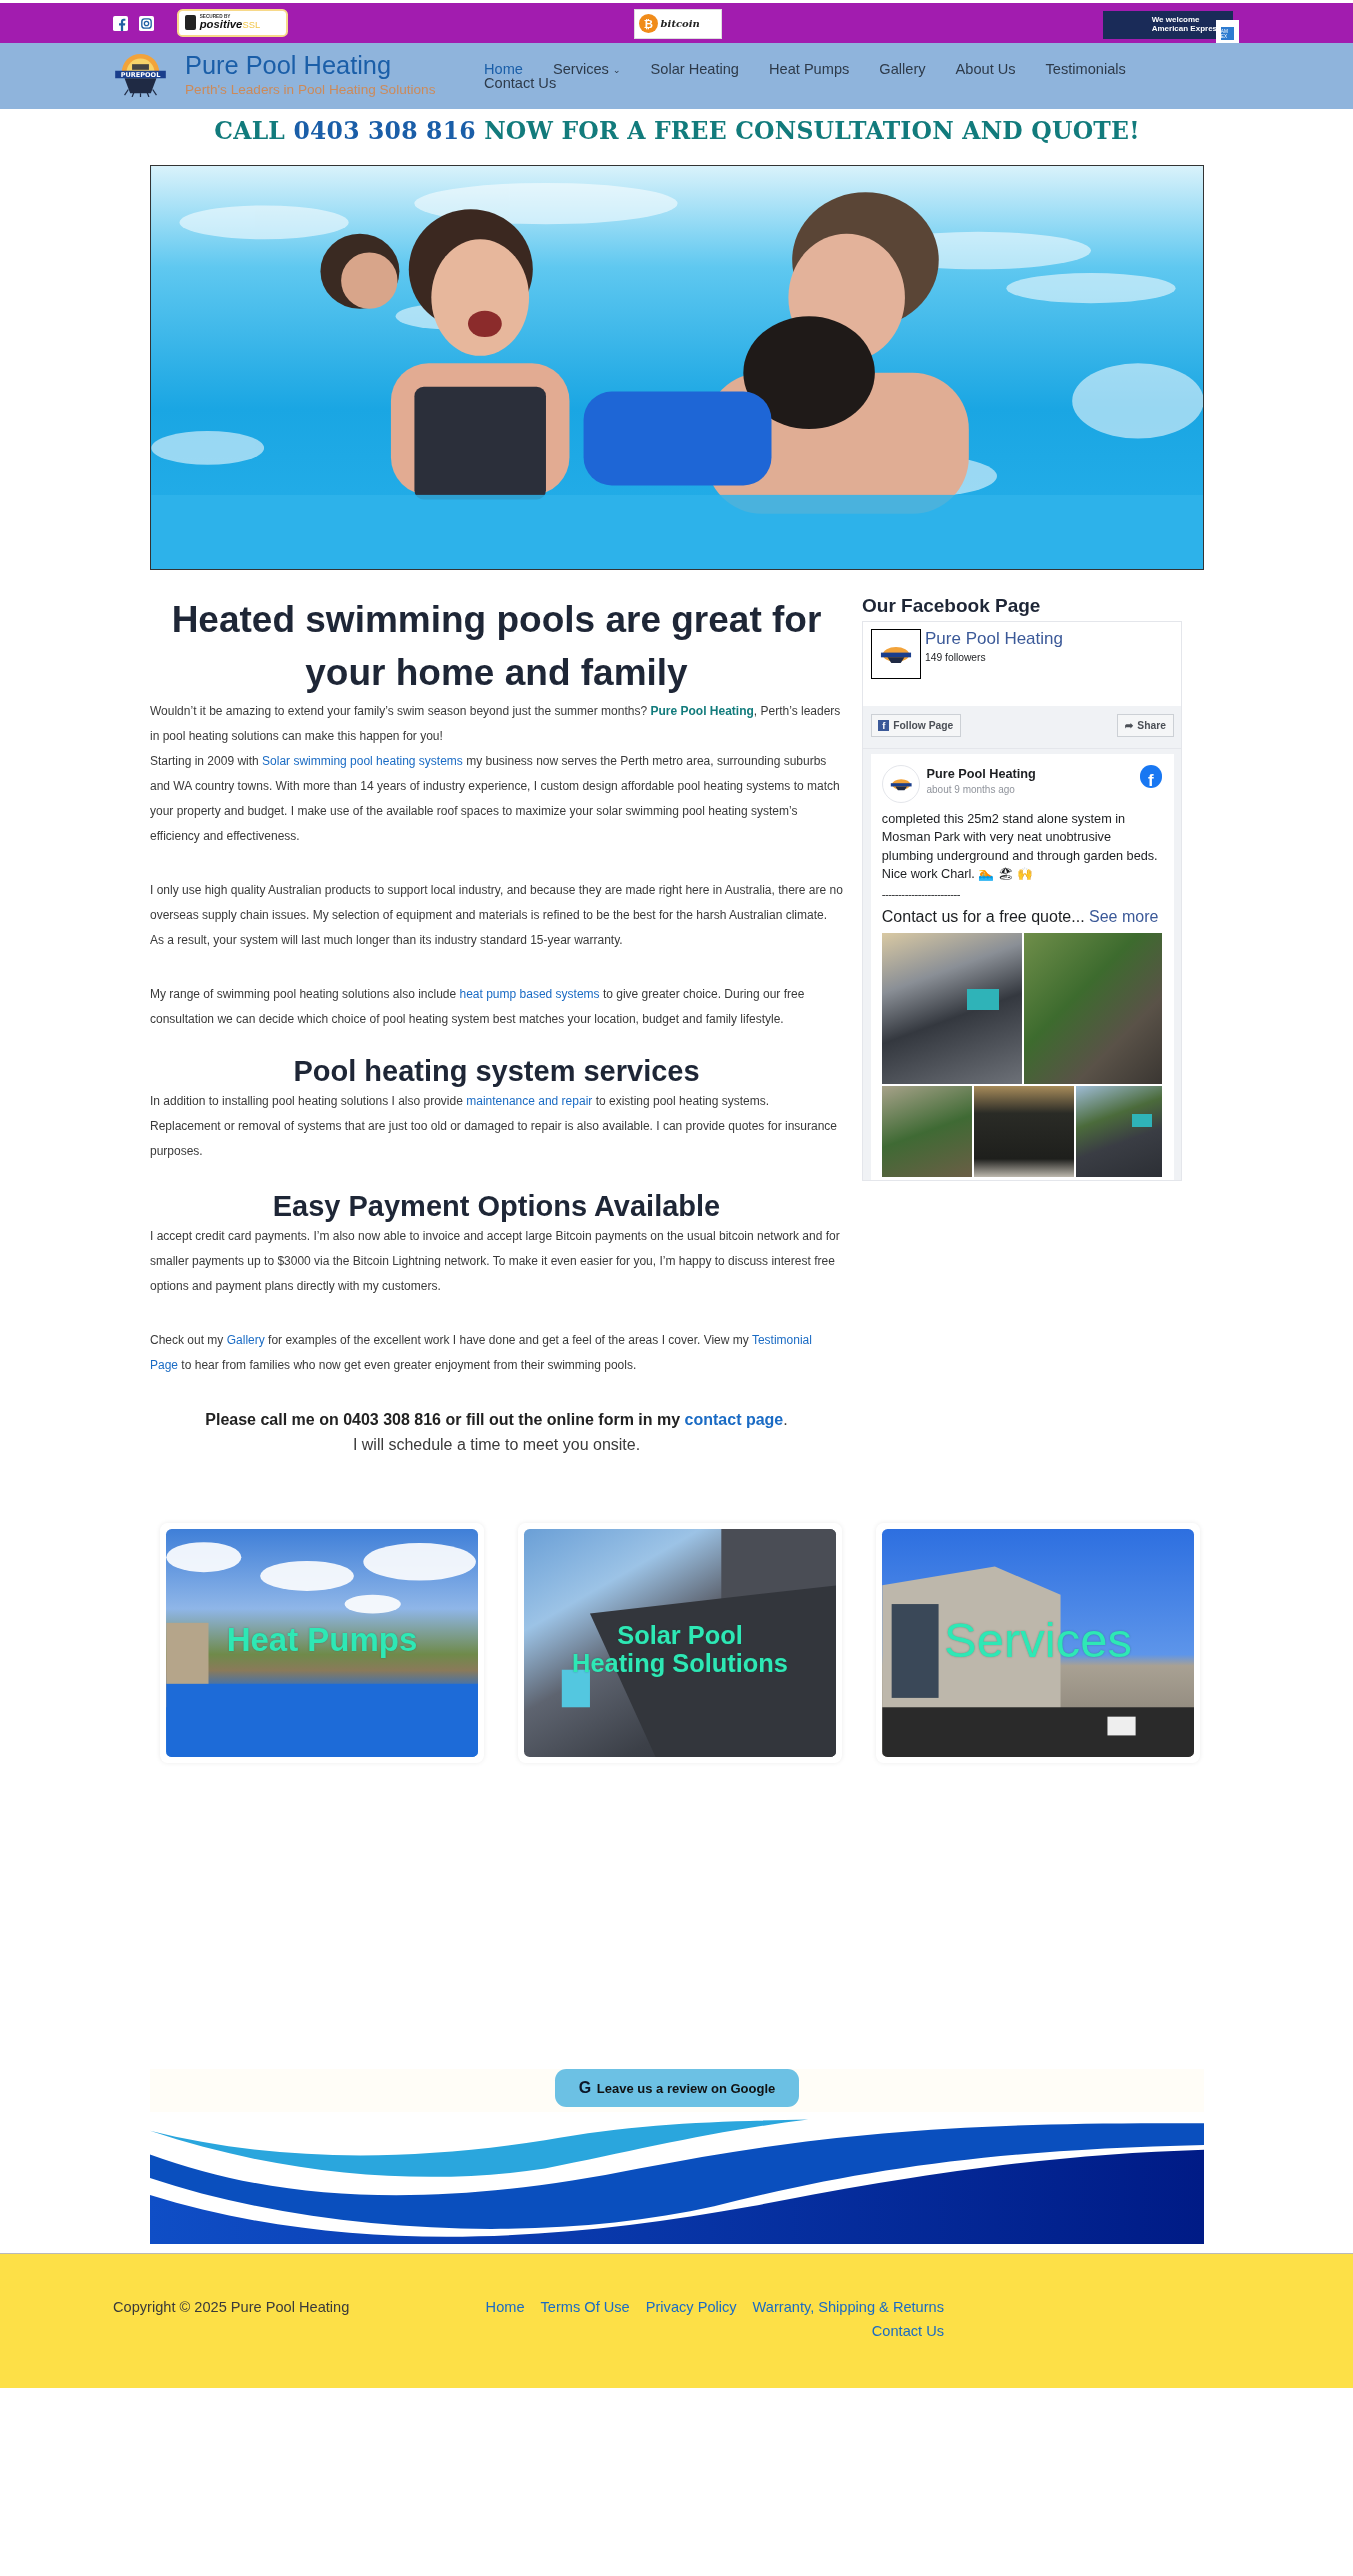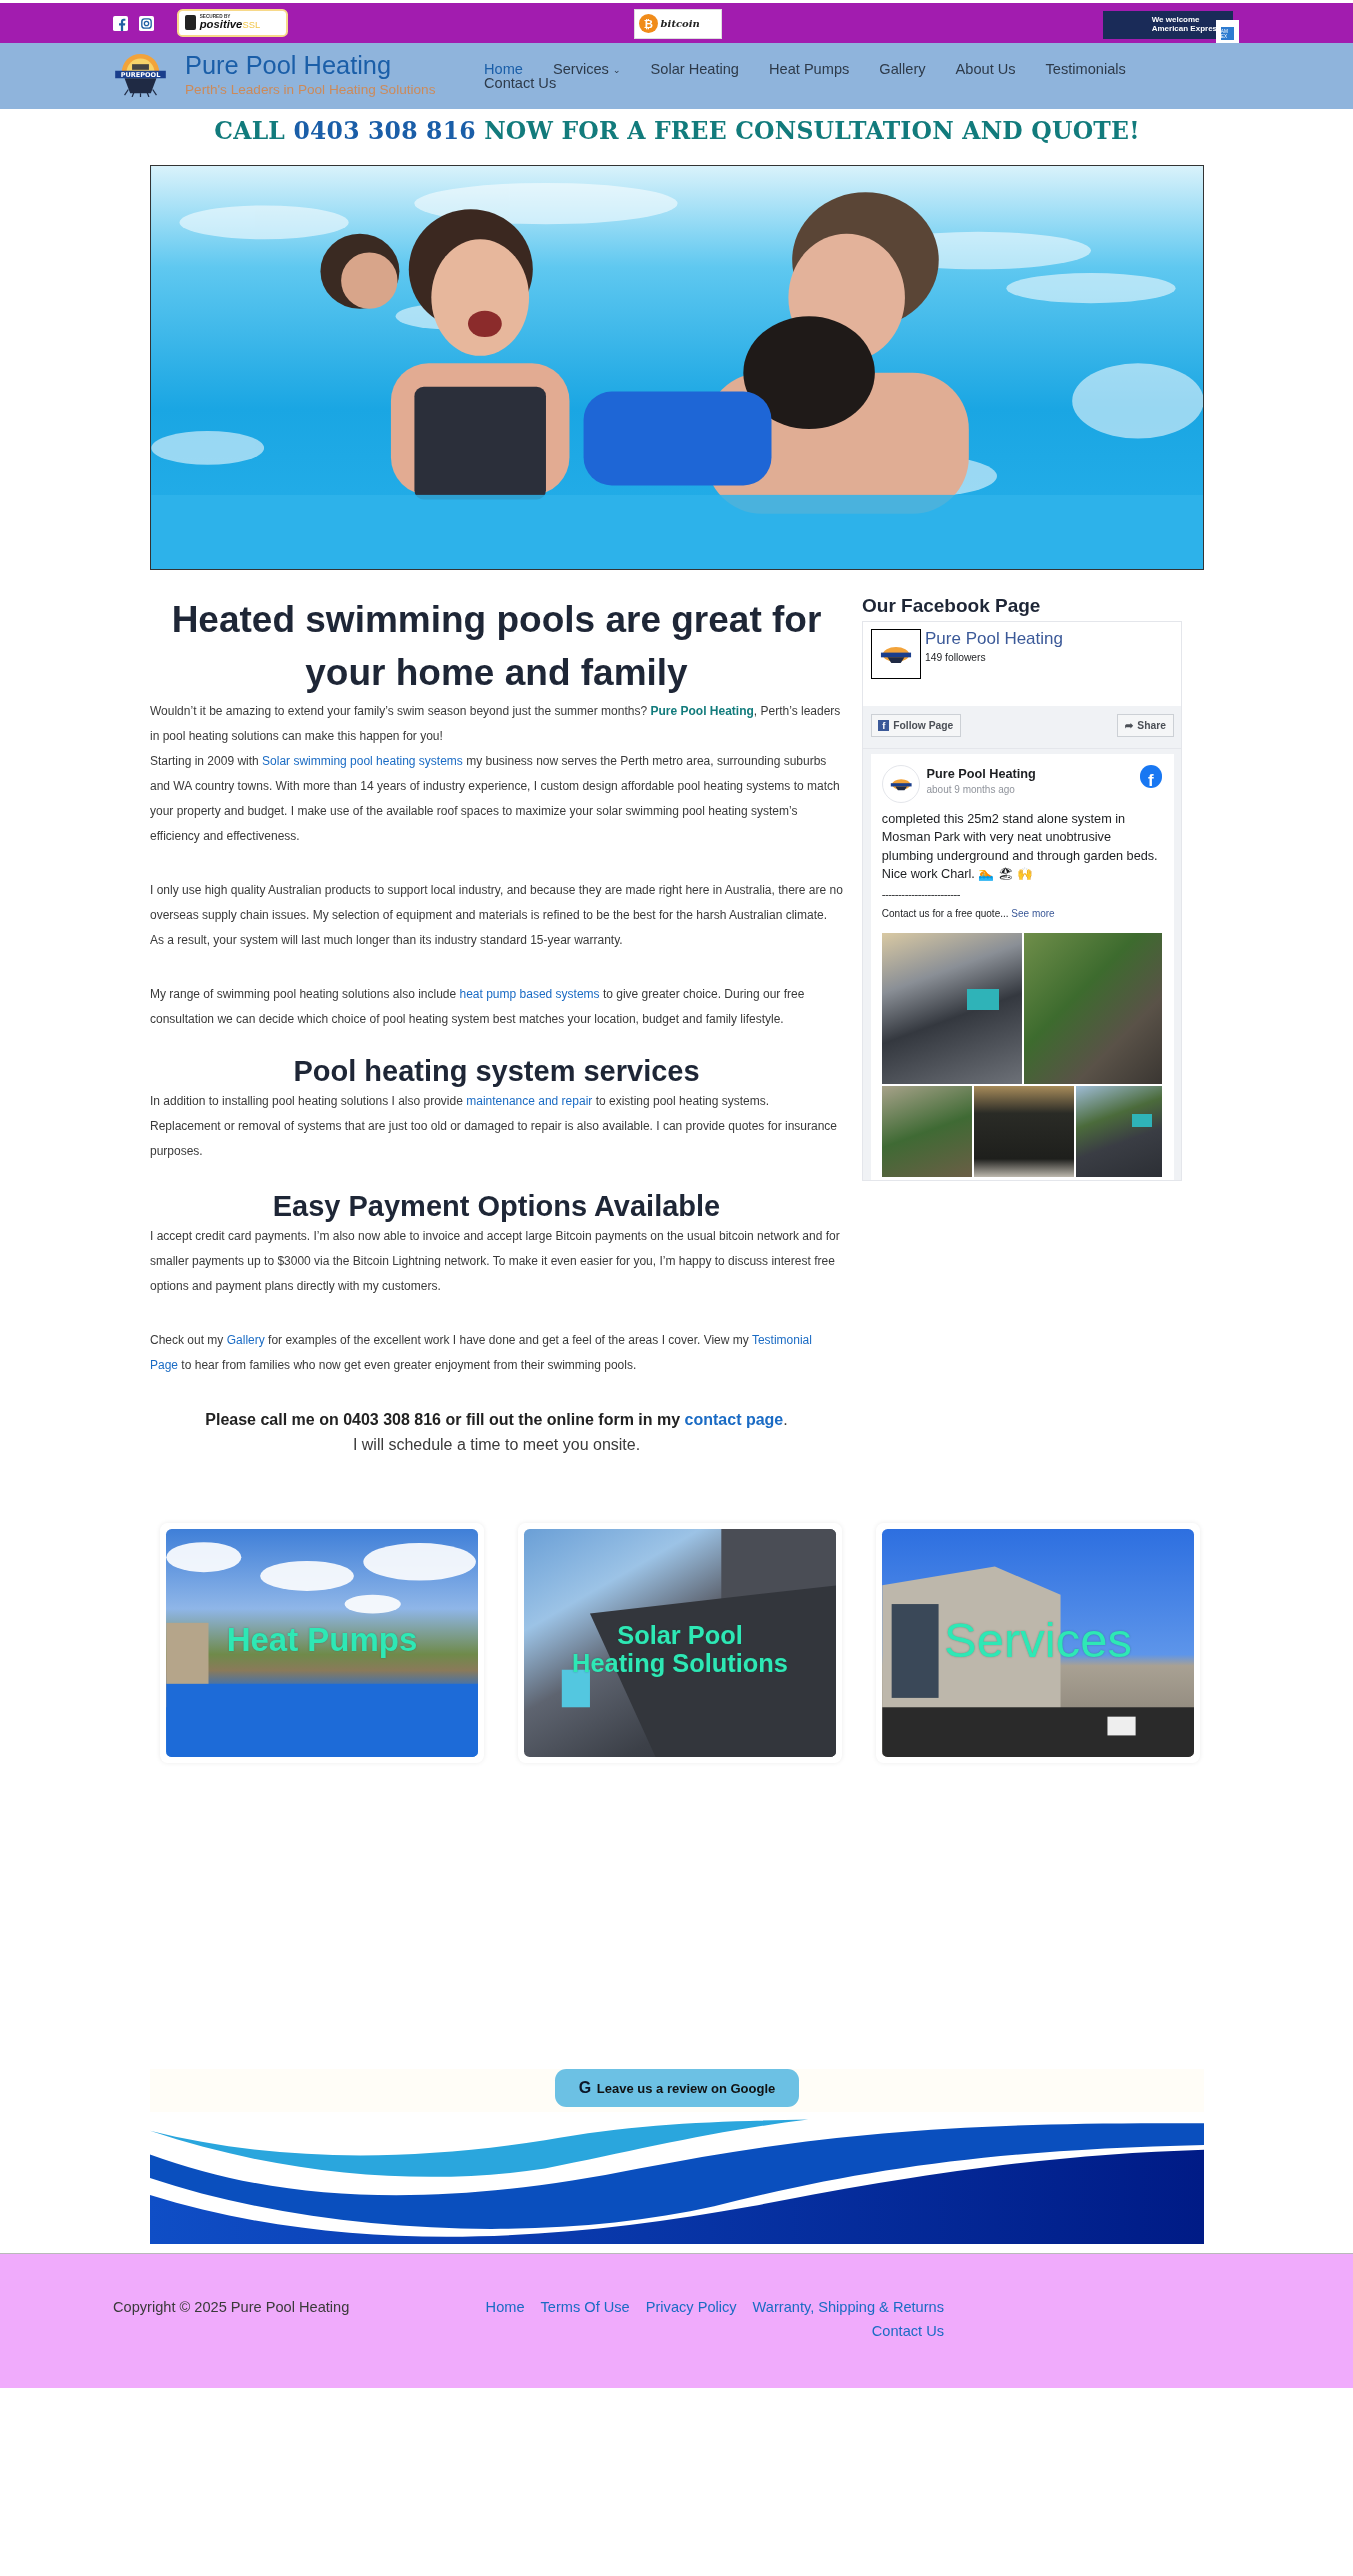--- a/index.html
+++ b/index.html
@@ -70,40 +70,40 @@
   .fb-btn.follow { left: 7.5px; }
   .fb-btn.share { right: 7.5px; }
   .fb-btn .fsq { width: 11.3px; height: 11.3px; background: #3b5998; color: #fff; font-size: 9.4px; display: inline-flex; align-items: flex-end; justify-content: center; }
   .fb-post { background: #fff; margin: 5.6px 7.5px 0 7.5px; height: 432px; position: relative; padding: 9.4px; }
   .fb-post .pav { position: absolute; left: 11.3px; top: 11.3px; width: 38px; height: 38px; border-radius: 50%; border: 0.9px solid #e4e6eb; display: flex; align-items: center; justify-content: center; }
   .fb-post .pname { position: absolute; left: 56px; top: 13px; font-size: 12.7px; font-weight: bold; color: #1c1e21; }
   .fb-post .ptime { position: absolute; left: 56px; top: 30px; font-size: 10px; color: #90949c; }
   .fb-post .flogo { position: absolute; right: 11.3px; top: 11.3px; width: 22.6px; height: 22.6px; border-radius: 50%; background: #1877f2; color: #fff; font-weight: bold; font-size: 17px; display: flex; align-items: flex-end; justify-content: center; overflow: hidden; }
   .fb-post .ptext { position: absolute; left: 11.3px; top: 56px; width: 278px; font-size: 12.7px; line-height: 18.3px; color: #1c1e21; }
   .fb-post .psep { position: absolute; left: 11.3px; top: 134px; font-size: 11.3px; color: #1c1e21; letter-spacing: -0.5px; }
-  .fb-post .pmore { position: absolute; left: 11.3px; top: 154px; font-size: 10px; color: #1c1e21; }
+  .fb-post .pmore { position: absolute; left: 11.3px; top: 154px; font-size: 16px; color: #1c1e21; }
   .fb-post .pmore .see { color: #3b5998; }
   .fb-photos { position: absolute; left: 11.3px; top: 179px; width: 280px; height: 244px; }
   .ph { position: absolute; overflow: hidden; }
 
   
   .cards { display: flex; gap: 34px; margin: 66px 0 0 160px; }
   .card { width: 324px; height: 240px; border-radius: 7.5px; padding: 5.6px; box-shadow: 0 0 5.6px rgba(0,0,0,0.08); background: #fff; }
   .card-inner { width: 100%; height: 100%; border-radius: 5.6px; overflow: hidden; position: relative; }
   .card-label { position: absolute; left: 0; right: 0; text-align: center; color: #2ee8b5; font-weight: bold; text-shadow: 0 0 1.9px rgba(0,80,60,0.4); }
 
   
   .review-wrap { width: 1054px; margin: 306px 0 0 150px; height: 43px; background: #fffdf7; display: flex; justify-content: center; }
   .review-btn { width: 244px; height: 38px; border-radius: 11.3px; background: #6cc1e4; display: flex; align-items: center; justify-content: center; gap: 5.6px; font-size: 13px; font-weight: bold; color: #111; margin-top: 0; }
   .review-btn .g { font-size: 16px; font-weight: bold; color: #0c1628; }
 
   .wave { width: 1054px; margin: 0 0 0 150px; height: 132px; overflow: hidden; }
 
   
-  .footer { margin-top: 9.4px; height: 135px; background: #f0abfc; border-top: 1.9px solid #b9b9b9; position: relative; }
+  .footer { margin-top: 9.4px; height: 135px; background: #fde047; border-top: 1.9px solid #b9b9b9; position: relative; }
   .copyright { position: absolute; left: 113px; top: 45px; font-size: 14.6px; color: #3a3a3a; }
   .footer-links { position: absolute; left: 455px; top: 45px; width: 489px; display: flex; flex-wrap: wrap; justify-content: flex-end; row-gap: 7.5px; }
   .footer-links a { font-size: 14.6px; color: #1a6bc4; margin-left: 16px; }
 </style>
 </head>
 <body>
 
 <div class="topbar">
   <div class="social">
     <span>

